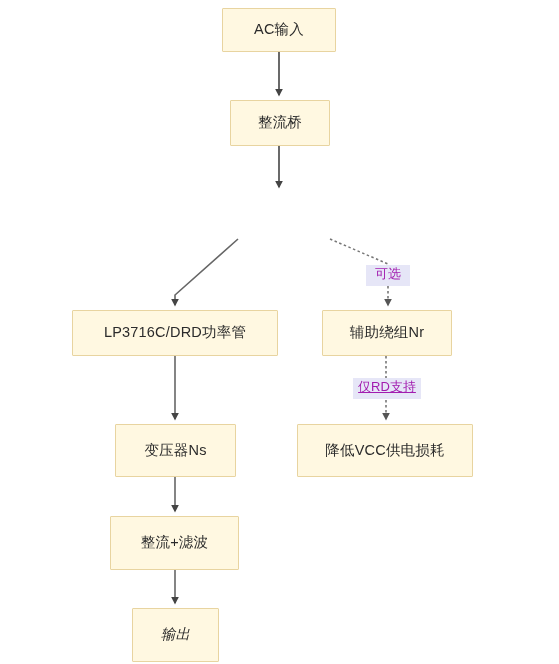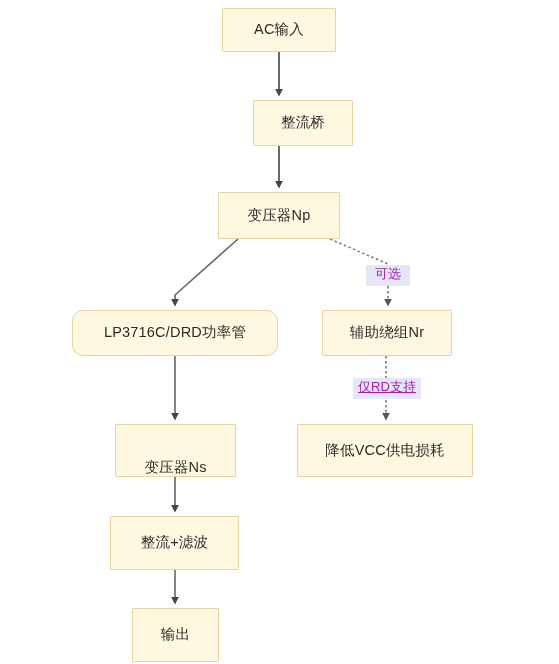--- a/index.html
+++ b/index.html
@@ -85,49 +85,46 @@
 
     <line x1="175" y1="477" x2="175" y2="511" stroke="#666666" stroke-width="1.6" marker-end="url(#arrowSolid)"></line>
 
     <line x1="175" y1="570" x2="175" y2="603" stroke="#666666" stroke-width="1.6" marker-end="url(#arrowSolid)"></line>
   </svg>
 
   <div class="node" style="left:222px; top:8px; width:114px; height:44px;">
     <span>AC输入</span>
   </div>
 
-  <div class="node" style="left:230px; top:100px; width:100px; height:46px;margin-left:23px;">
+  <div class="node" style="left:230px; top:100px; width:100px; height:46px;">
     <span>整流桥</span>
   </div>
 
-  <div class="node" style="left:218px; top:192px; width:122px; height:47px;">
-    <span>变压器Np</span>
-  </div>
 
-  <div class="node" style="left:72px; top:310px; width:206px; height:46px;border-radius:11px;">
+  <div class="node" style="left:72px; top:310px; width:206px; height:46px;">
     <span>LP3716C/DRD功率管</span>
   </div>
 
   <div class="node" style="left:322px; top:310px; width:130px; height:46px;">
     <span>辅助绕组Nr</span>
   </div>
 
-  <div class="node" style="left:115px; top:424px; width:121px; height:53px;align-items:flex-end;">
+  <div class="node" style="left:115px; top:424px; width:121px; height:53px;">
     <span>变压器Ns</span>
   </div>
 
   <div class="node" style="left:110px; top:516px; width:129px; height:54px;">
     <span>整流+滤波</span>
   </div>
 
   <div class="node" style="left:297px; top:424px; width:176px; height:53px;">
     <span>降低VCC供电损耗</span>
   </div>
 
-  <div class="node" style="left:132px; top:608px; width:87px; height:54px;">
+  <div class="node" style="left:132px; top:608px; width:87px; height:54px;font-style:italic;">
     <span>输出</span>
   </div>
 
   <div class="edge-label" style="left:366px; top:265px; width:44px; height:21px;">
     <span>可选</span>
   </div>
 
   <div class="edge-label" style="left:353px; top:378px; width:68px; height:21px;text-decoration:underline;">
     <span>仅RD支持</span>
   </div>

